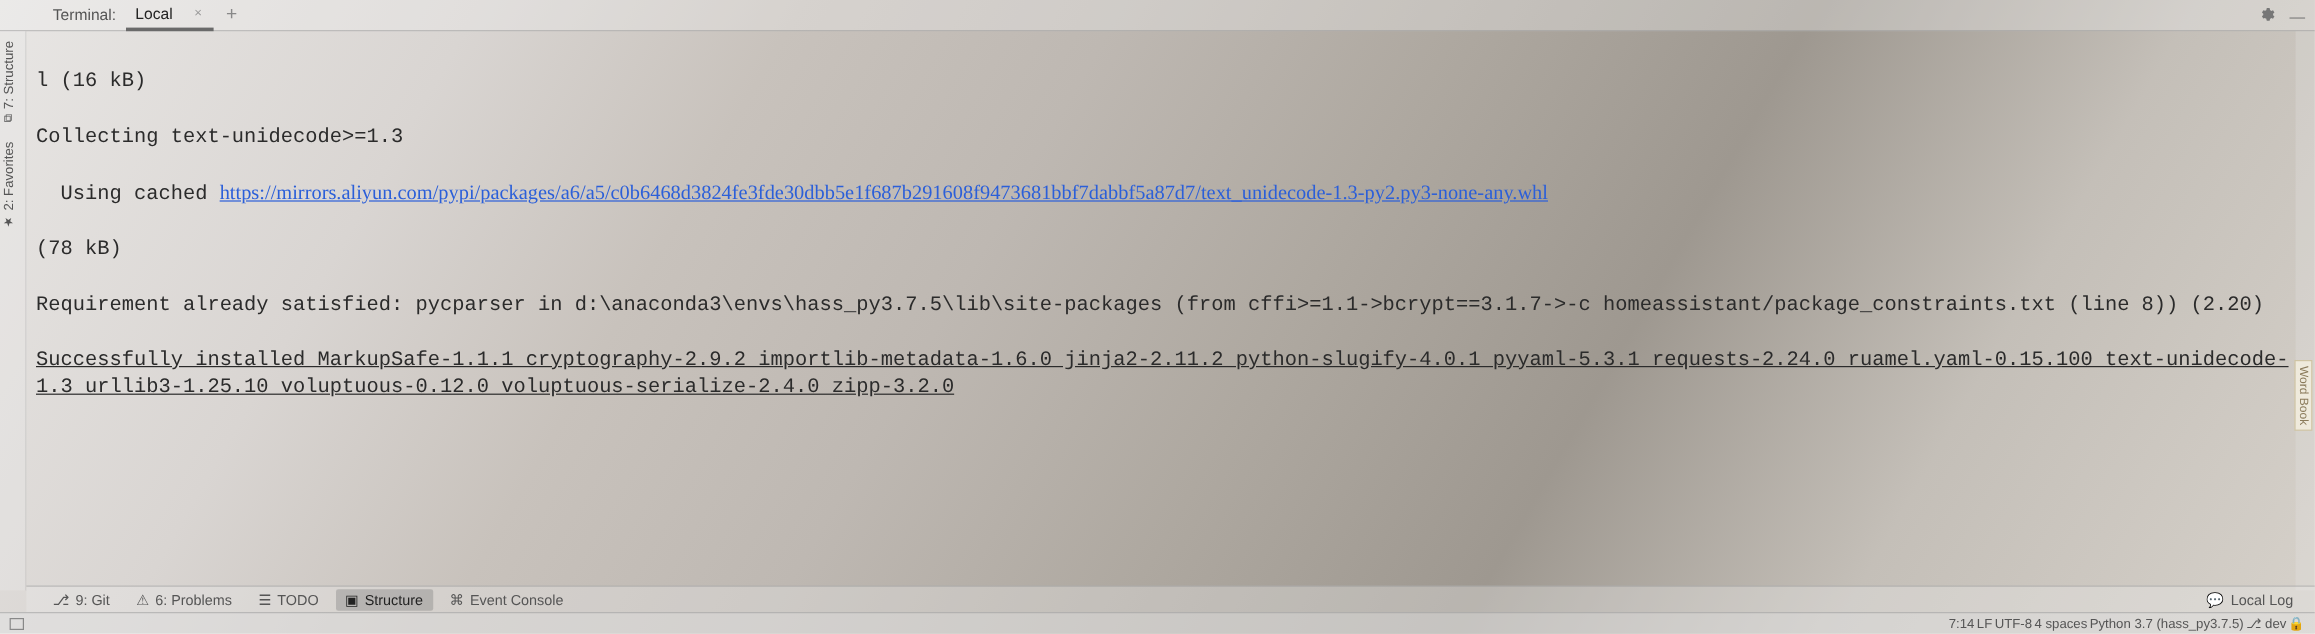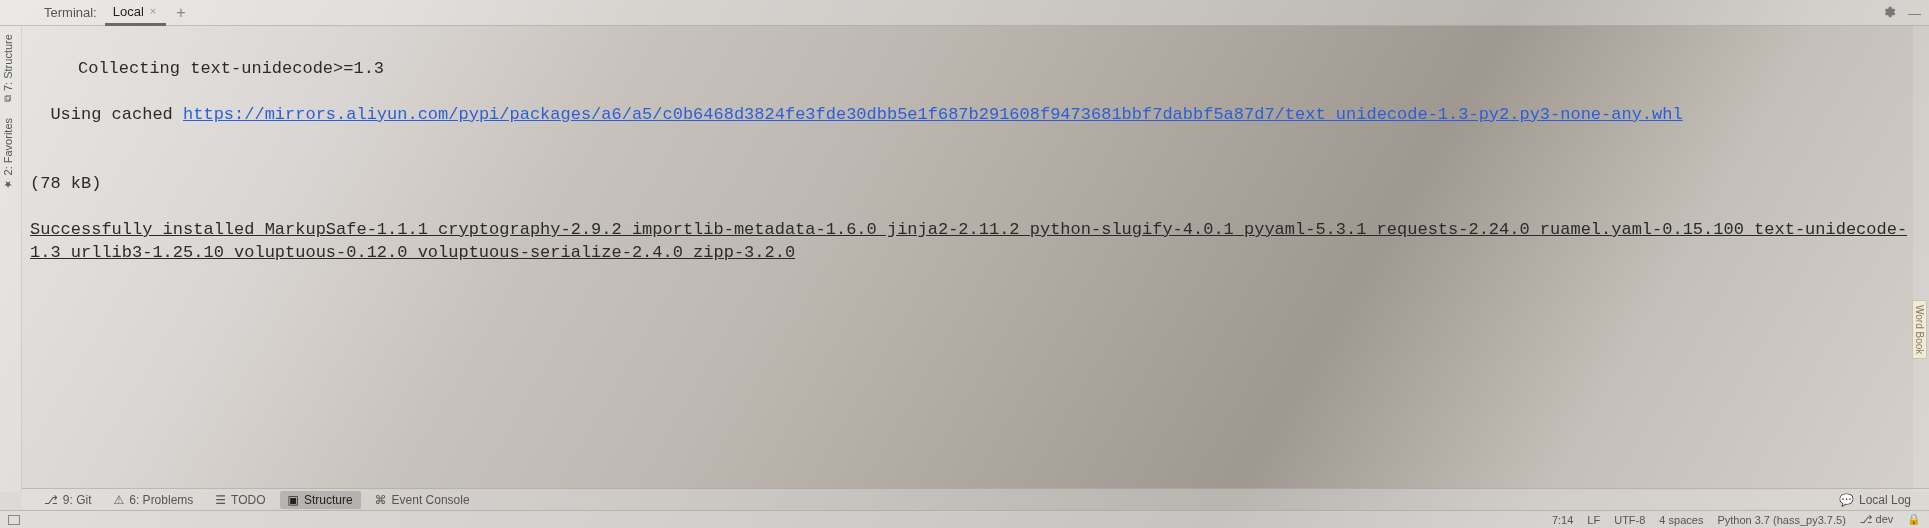--- a/index.html
+++ b/index.html
@@ -13,21 +13,21 @@
 
 .header {
   display:flex; align-items:center; height:26px;
   border-bottom:1px solid rgba(150,150,150,.5);
   padding-left:44px;
   background:rgba(240,240,240,.35);
   position:relative;
 }
 .term-label { color:#555; padding-right:8px; }
 .tab {
-  display:flex; align-items:center; gap:4px;
+  display:flex; align-items:center; gap:16px;
   padding:0 8px; height:26px;
   border-bottom:3px solid #6a6a6a;
   color:#222;
 }
 .tab .x { color:#999; font-size:11px; padding:0 2px; cursor:pointer; }
 .plus { padding:0 10px; color:#888; font-size:16px; cursor:pointer; }
 .hdr-right { position:absolute; right:8px; top:0; height:26px; display:flex; align-items:center; gap:12px; }
 .hdr-right span { color:#777; cursor:pointer; }
 
 .left-gutter {
@@ -41,21 +41,21 @@
   display:flex; align-items:center; gap:4px; cursor:pointer;
 }
 .vtab .ico { font-size:10px; }
 
 .terminal {
   position:absolute; left:30px; right:10px; top:34px; bottom:36px;
   font-family:"Consolas","Courier New",monospace;
   font-size:17px; line-height:23px; color:#2b2b2b;
   white-space:pre-wrap; word-break:break-all; overflow:hidden;
 }
-.terminal a { color:#2b5fd9; text-decoration:underline; }
+.terminal a { color:#2b5fd9; text-decoration:underline;font-family:Liberation Serif, serif; }
 .prompt-line { margin-top:20px; }
 
 .tools {
   position:absolute; left:22px; right:0; bottom:18px; height:22px;
   display:flex; align-items:center; gap:6px;
   border-top:1px solid rgba(150,150,150,.5);
   background:rgba(235,235,235,.35);
   padding-left:14px; font-size:12px; color:#555;
 }
 .tool { display:flex; align-items:center; gap:5px; padding:2px 8px; cursor:pointer; border-radius:2px; }
@@ -63,21 +63,21 @@
 .tool .ico { font-size:12px; }
 .tools-right { margin-left:auto; margin-right:10px; display:flex; align-items:center; gap:4px; }
 
 .status {
   position:absolute; left:0; right:0; bottom:0; height:18px;
   background:rgba(225,225,225,.6);
   border-top:1px solid rgba(150,150,150,.5);
   display:flex; align-items:center; font-size:11px; color:#555;
 }
 .status .sq { width:12px; height:10px; border:1px solid #888; margin:0 8px; }
-.status-right { margin-left:auto; display:flex; gap:14px; padding-right:8px; align-items:center; }
+.status-right { margin-left:auto; display:flex; gap:2px; padding-right:8px; align-items:center; }
 .status-right span { cursor:pointer; }
 .right-strip {
   position:absolute; right:0; top:26px; bottom:36px; width:16px;
   background:rgba(230,230,230,.25);
 }
 .wb {
   position:absolute; right:2px; top:300px;
   writing-mode:vertical-rl; font-size:10px; color:#8a7a5a;
   background:rgba(255,250,230,.6); padding:4px 1px; border:1px solid rgba(160,140,80,.4);
 }
@@ -109,23 +109,25 @@
     <span class="ico">⧉</span>
     <span>7: Structure</span>
   </div>
   <div class="vtab">
     <span class="ico">★</span>
     <span>2: Favorites</span>
   </div>
 </div>
 
 <div class="terminal">
-<span style="display: block; margin-left: 48px;">Collecting text-unidecode&gt;=1.3</span>
+<span style="display: block;">l (16 kB)</span>
+<span style="display: block;">Collecting text-unidecode&gt;=1.3</span>
 <span style="display: block;"><span>  Using cached </span><a href="#">https://mirrors.aliyun.com/pypi/packages/a6/a5/c0b6468d3824fe3fde30dbb5e1f687b291608f9473681bbf7dabbf5a87d7/text_unidecode-1.3-py2.py3-none-any.whl</a></span>
-<span style="display: block; margin-top: 23px;">(78 kB)</span>
+<span style="display: block;">(78 kB)</span>
+<span style="display: block;">Requirement already satisfied: pycparser in d:\anaconda3\envs\hass_py3.7.5\lib\site-packages (from cffi&gt;=1.1-&gt;bcrypt==3.1.7-&gt;-c homeassistant/package_constraints.txt (line 8)) (2.20)</span>
 <span style="display: block; text-decoration: underline;">Successfully installed MarkupSafe-1.1.1 cryptography-2.9.2 importlib-metadata-1.6.0 jinja2-2.11.2 python-slugify-4.0.1 pyyaml-5.3.1 requests-2.24.0 ruamel.yaml-0.15.100 text-unidecode-1.3 urllib3-1.25.10 voluptuous-0.12.0 voluptuous-serialize-2.4.0 zipp-3.2.0</span>
 <div class="prompt-line"></div>
 </div>
 
 <div class="right-strip"></div>
 <div class="wb">Word Book</div>
 
 <div class="tools">
   <div class="tool">
       <span class="ico">⎇</span>

